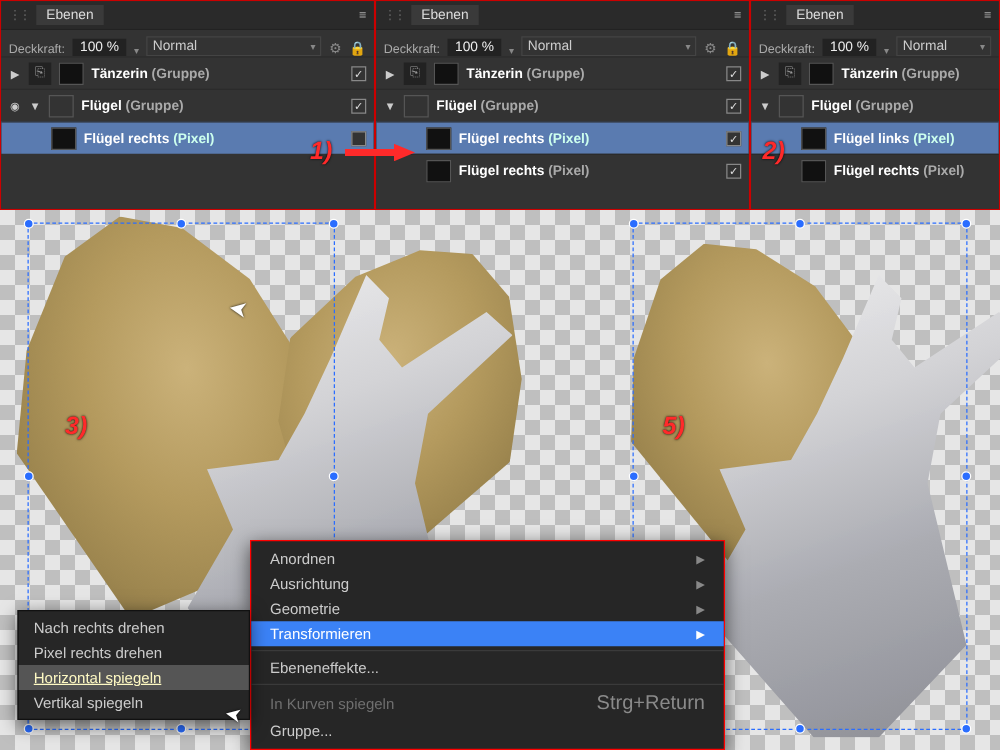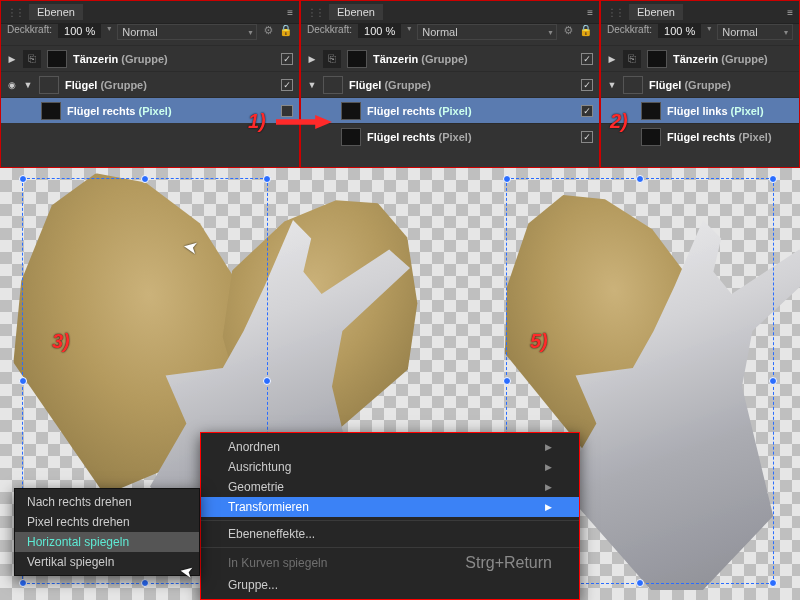--- a/index.html
+++ b/index.html
@@ -27,21 +27,21 @@
   .panel.p1 { left: 0; }
   .panel.p2 { left: 300px; }
   .panel.p3 { left: 600px; width:200px; }
 
   .tabbar { display:flex; align-items:center; height:22px; background:#2a2a2a; padding:0 6px; gap:6px; }
   .tabbar .grip { color:#666; letter-spacing:-2px; font-size:10px; }
   .tabbar .tab { background:#3a3a3a; padding:2px 8px; color:#ddd; }
   .tabbar .spacer { flex:1; }
   .tabbar .menu { color:#aaa; font-size:10px; }
 
-  .optrow { display:flex; align-items:flex-start; height:22px; padding:0 6px; gap:6px; background:#333; border-top:1px solid #222; }
+  .optrow { display:flex; align-items:flex-end; height:22px; padding:0 6px; gap:6px; background:#333; border-top:1px solid #222; }
   .optrow .lbl { color:#aaa; font-size:10px; }
   .optrow .val { background:#222; padding:1px 6px; min-width:42px; color:#eee; font-size:11px; }
   .optrow .sel { flex:1; background:#333; color:#ccc; padding:1px 4px; border:1px solid #444; font-size:11px; display:flex; justify-content:space-between; align-items:center; }
   .optrow .gear, .optrow .lock { color:#888; font-size:11px; }
   .optrow .caret { font-size:8px; color:#888; }
 
   .layers { flex:1; background:#333; overflow:hidden; }
   .layer { display:flex; align-items:center; height:26px; padding:0 6px; gap:6px; border-top:1px solid #2b2b2b; }
   .layer.sel { background:#5a7bb0; }
   .layer .tw { width:10px; text-align:center; color:#ccc; font-size:9px; }
@@ -85,35 +85,35 @@
 
   .cursor1 { position:absolute; left:183px; top:236px; font-size:18px; color:#fff; text-shadow:0 0 2px #000; transform:scaleX(-1) rotate(-10deg); }
   .cursor2 { position:absolute; left:180px; top:562px; font-size:16px; color:#fff; text-shadow:0 0 2px #000; transform:scaleX(-1) rotate(-10deg); }
 
   
   .menu-main {
     position:absolute; left:200px; top:432px; width:380px;
     background:#262626; border:1px solid red; color:#ccc; font-size:12px;
     padding:4px 0; box-shadow:0 4px 14px rgba(0,0,0,.6);
   }
-  .menu-main .mi { display:flex; align-items:center; justify-content:space-between; padding:3px 27px; }
+  .menu-main .mi { display:flex; align-items:center; justify-content:space-between; padding:3px 15px; }
   .menu-main .mi .arr { font-size:9px; color:#888; }
   .menu-main .mi.hov { background:#3b82f6; color:#fff; }
   .menu-main .mi.hov .arr { color:#fff; }
   .menu-main hr { border:none; border-top:1px solid #3a3a3a; margin:3px 0; }
   .menu-main .dim { color:#6f6f6f; }
   .menu-main .sc { color:#8a8a8a; font-size:16px; }
 
   .menu-sub {
     position:absolute; left:14px; top:488px; width:186px;
     background:#262626; border:1px solid #111; color:#ccc; font-size:12px;
     padding:3px 0; box-shadow:0 4px 14px rgba(0,0,0,.6);
   }
   .menu-sub .mi { padding:3px 12px; }
-  .menu-sub .mi.hov { background:#555; color:#5eead4; }
+  .menu-sub .mi.hov { background:#555; color:#fef9c3;text-decoration:underline; }
 </style>
 </head>
 <body>
 
 <div class="checker"></div>
 
 <div class="art">
   <div class="wing" style="left:10px; top:170px; transform:rotate(-8deg) scaleX(1);"></div>
   <div class="wing" style="left:220px; top:190px; width:200px; height:260px; transform:rotate(22deg) scaleX(-1);"></div>
   <div class="dancer" style="left:150px; top:220px;"></div>

